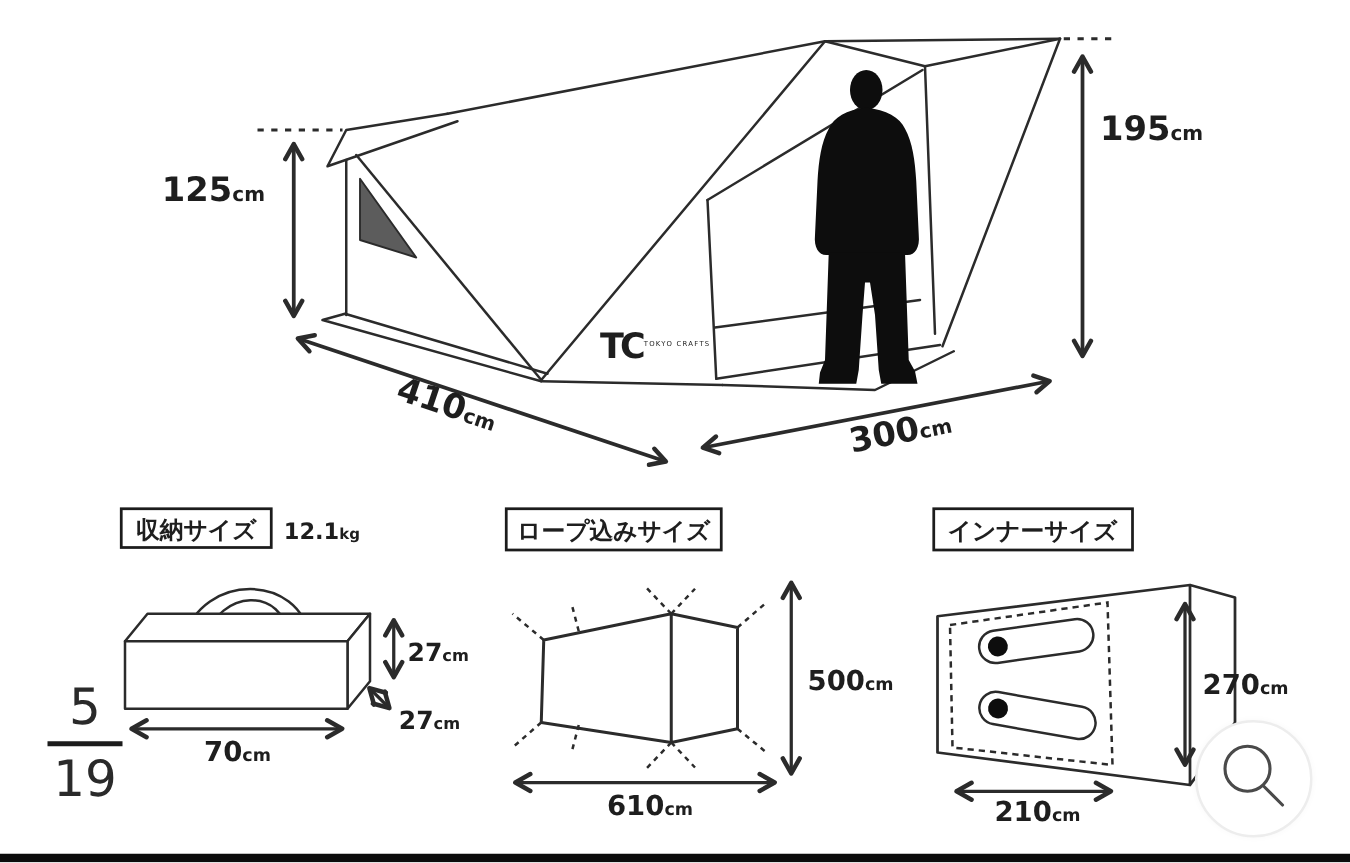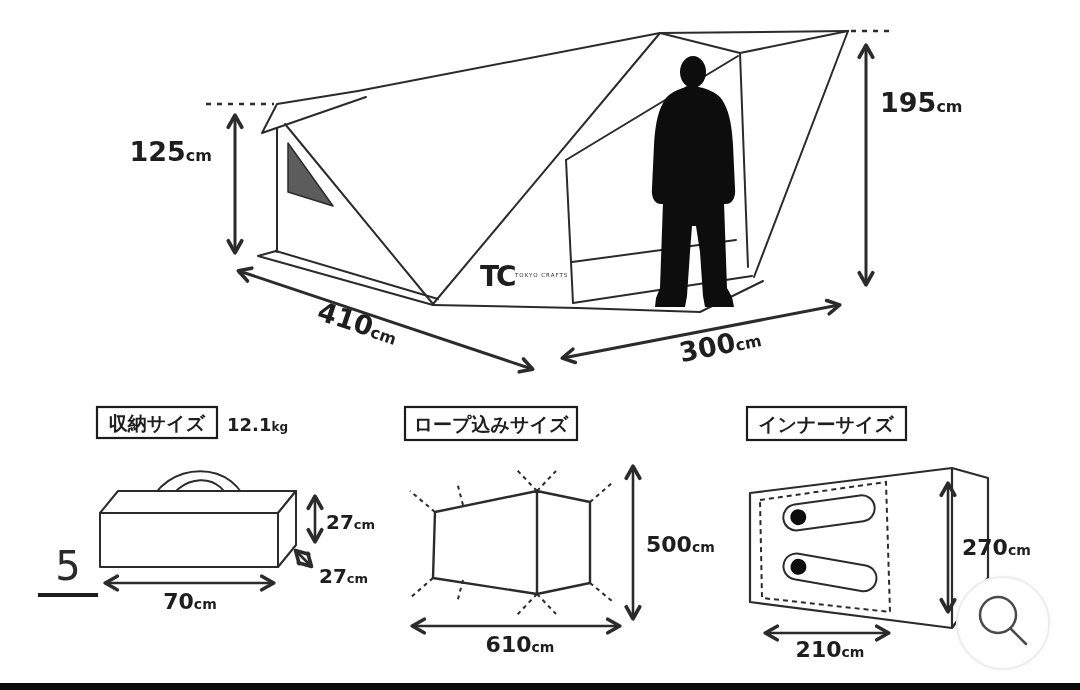--- a/index.html
+++ b/index.html
@@ -193,20 +193,21 @@
         <text text-anchor="middle" x="830" y="657">
           <tspan font-size="22">210</tspan><tspan font-size="14">cm</tspan>
         </text>
       </g>
     </g>
   </svg>
 
   <div class="page-indicator">
     <div class="page-current">5</div>
     <div class="page-divider"></div>
+    <div class="page-total">19</div>
   </div>
 
   <button class="zoom-btn">
     <svg width="90" height="90" viewBox="0 0 90 90">
       <circle cx="40" cy="37" r="18" fill="none" stroke="#4a4a4a" stroke-width="2.5"></circle>
       <line x1="53" y1="51" x2="68" y2="66" stroke="#4a4a4a" stroke-width="2.5" stroke-linecap="round"></line>
     </svg>
   </button>
 
   <div class="bottom-bar"></div>

